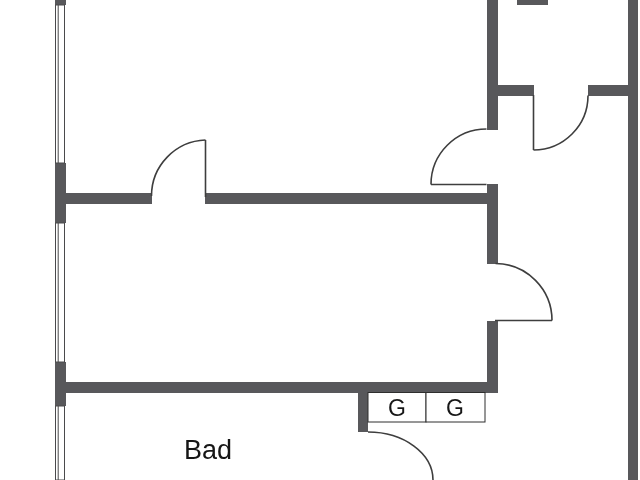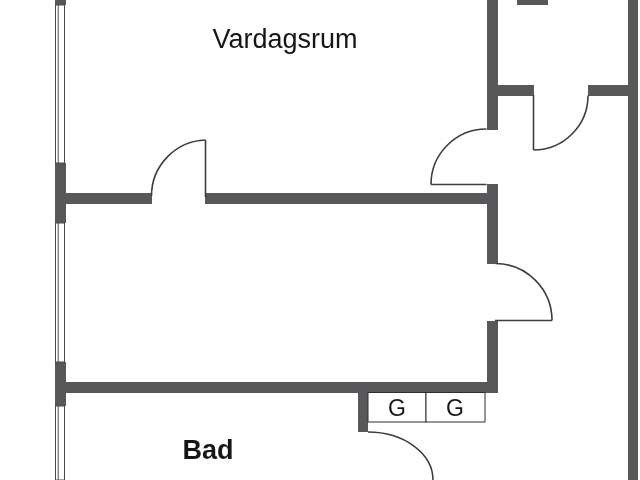--- a/index.html
+++ b/index.html
@@ -74,22 +74,21 @@
       <line x1="533.5" y1="95" x2="533.5" y2="150"></line>
       <path d="M533.5,150 A54.5,54.5 0 0 0 588,95.5"></path>
 
       <line x1="495" y1="320.5" x2="552" y2="320.5"></line>
       <path d="M552,320.5 A57,57 0 0 0 495.5,263.5"></path>
 
       <path d="M368,432 A65,48 0 0 1 433,480"></path>
     </g>
   </svg>
 
-  <div class="label room-label" style="left:285px; top:39px;">Vardagsrum</div>
 
 
-  <div class="label room-label" style="left:208px; top:450px;font-weight:bold;">Bad</div>
+  <div class="label room-label" style="left:208px; top:450px;">Bad</div>
 
   <div class="label closet-label" style="left:397px; top:408px;">G</div>
 
   <div class="label closet-label" style="left:455px; top:408px;">G</div>
 
 </div>
 
 </body></html>

